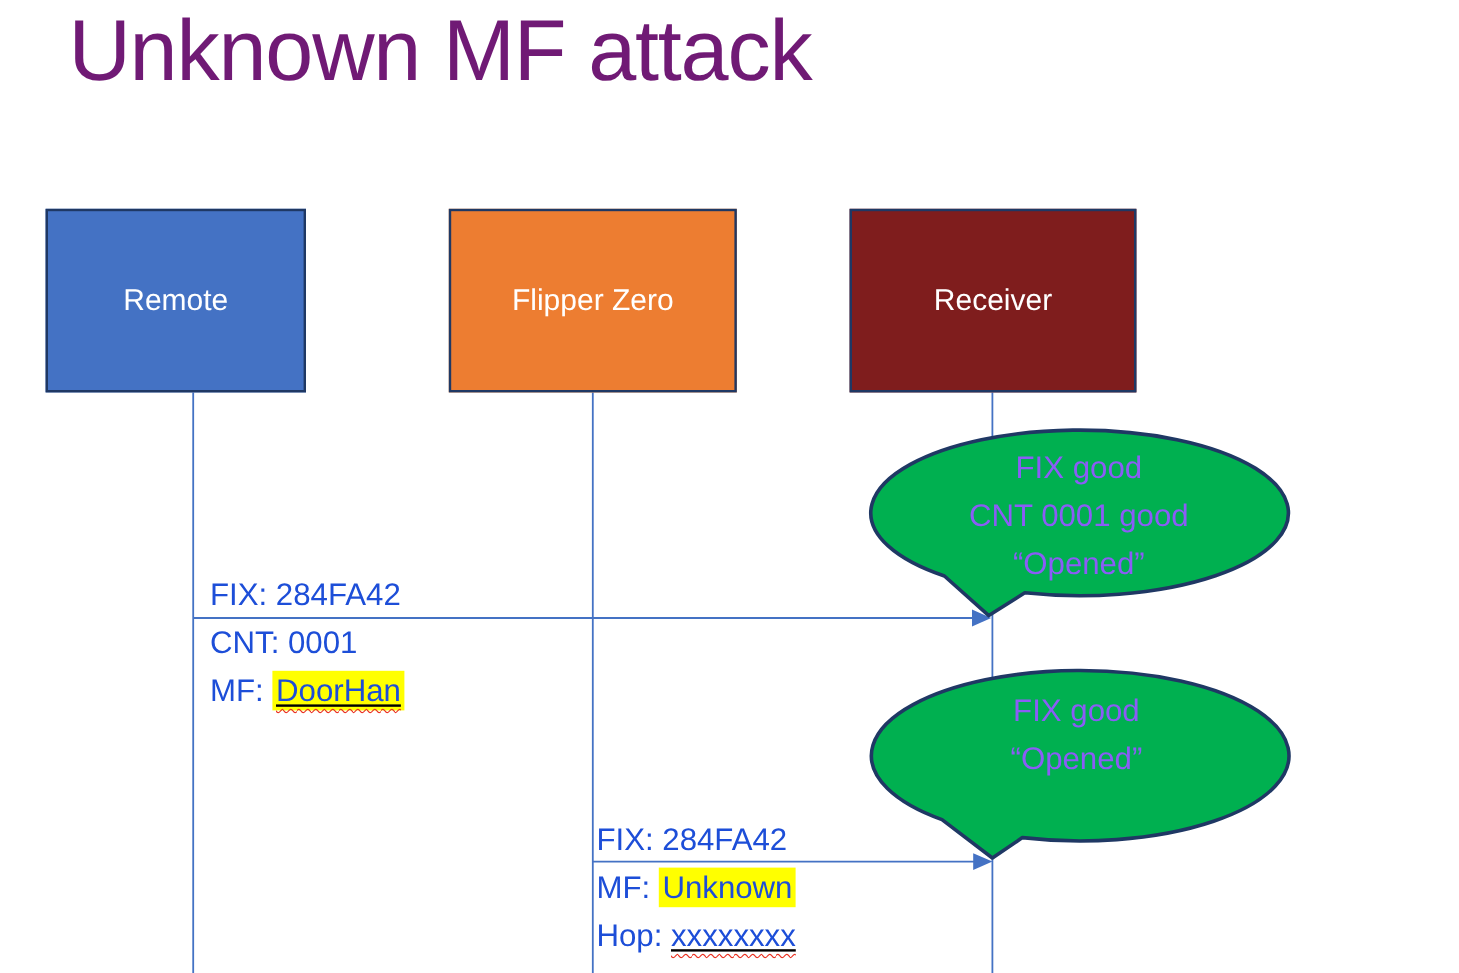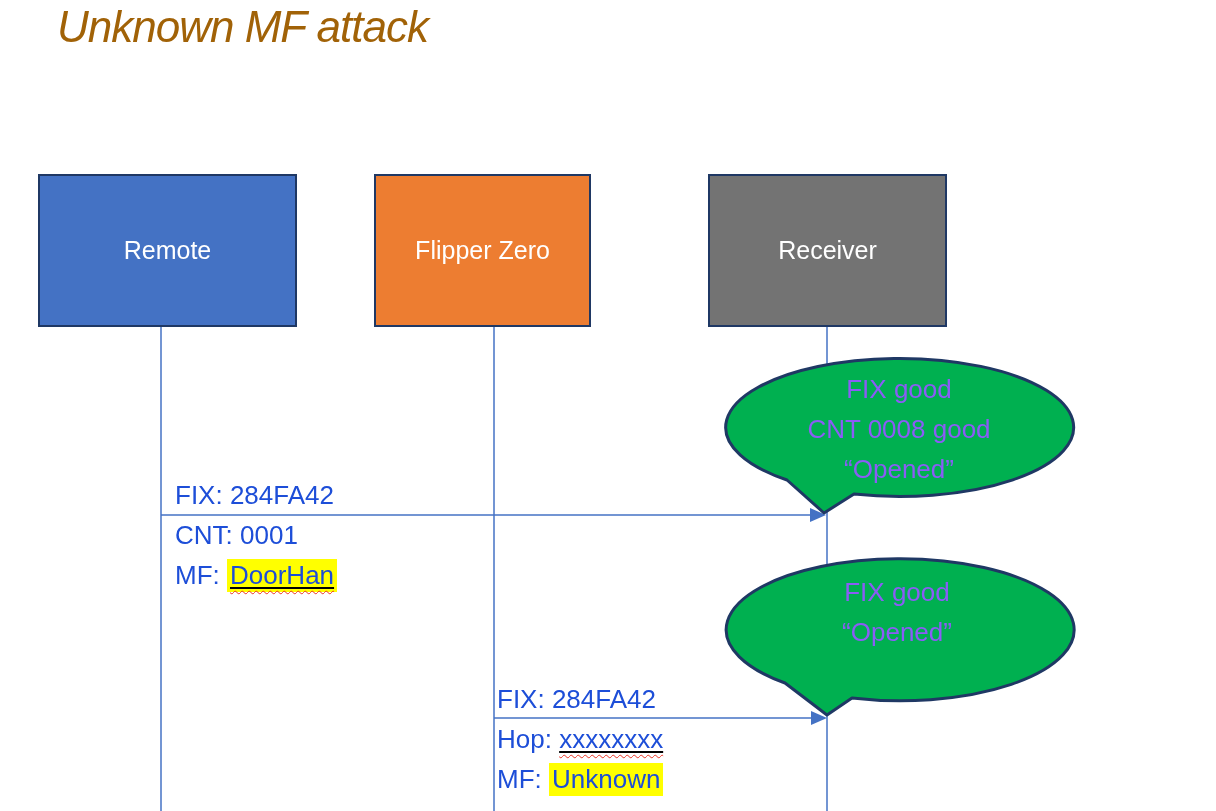--- a/index.html
+++ b/index.html
@@ -9,47 +9,46 @@
     height: 811px;
     background: #ffffff;
     overflow: hidden;
     font-family: "Liberation Sans", sans-serif;
   }
   .title {
     position: absolute;
     left: 57px;
     top: 2px;
     margin: 0;
-    font-size: 44px;
+    font-size: 72px;
     font-weight: 300;
     letter-spacing: -1px;
-    color: #a16207;
+    color: #701a75;
     white-space: nowrap;
-    font-style: italic;
   }
   svg.layer {
     position: absolute;
     left: 0; top: 0;
     width: 1216px; height: 811px;
   }
   .actor {
     position: absolute;
     top: 174px;
     height: 153px;
     box-sizing: border-box;
     border: 2px solid #1F3864;
     display: flex;
     align-items: center;
     justify-content: center;
     color: #ffffff;
     font-size: 25px;
   }
-  .actor.remote   { left: 38px;  width: 259px; background: #4472C4; }
-  .actor.flipper  { left: 374px; width: 217px; background: #ED7D31; }
-  .actor.receiver { left: 708px; width: 239px; background: #737373; }
+  .actor.remote   { left: 38px;  width: 217px; background: #4472C4; }
+  .actor.flipper  { left: 374px; width: 240px; background: #ED7D31; }
+  .actor.receiver { left: 708px; width: 239px; background: #7f1d1d; }
 
   .msg-label {
     position: absolute;
     color: #1d4ed8;
     font-size: 26px;
     line-height: 40px;
     white-space: nowrap;
   }
   .msg-label.m1 { left: 175px; top: 475px; }
   .msg-label.m2 { left: 497px; top: 679px; }
@@ -125,30 +124,30 @@
     <div>
       <span>MF: </span><span class="hl squiggle"><span class="ul-solid">DoorHan</span></span>
     </div>
   </div>
 
   <div class="msg-label m2">
     <div>
       <span>FIX: 284FA42</span>
     </div>
     <div>
-      <span>Hop: </span><span class="squiggle"><span class="ul-solid">xxxxxxxx</span></span>
+      <span>MF: </span><span class="hl"><span>Unknown</span></span>
     </div>
     <div>
-      <span>MF: </span><span class="hl"><span>Unknown</span></span>
+      <span>Hop: </span><span class="squiggle"><span class="ul-solid">xxxxxxxx</span></span>
     </div>
   </div>
 
   <div class="callout-text c1">
     <div>FIX good</div>
-    <div>CNT 0008 good</div>
+    <div>CNT 0001 good</div>
     <div>“Opened”</div>
   </div>
 
   <div class="callout-text c2">
     <div>FIX good</div>
     <div>“Opened”</div>
   </div>
 
 </div>
 

